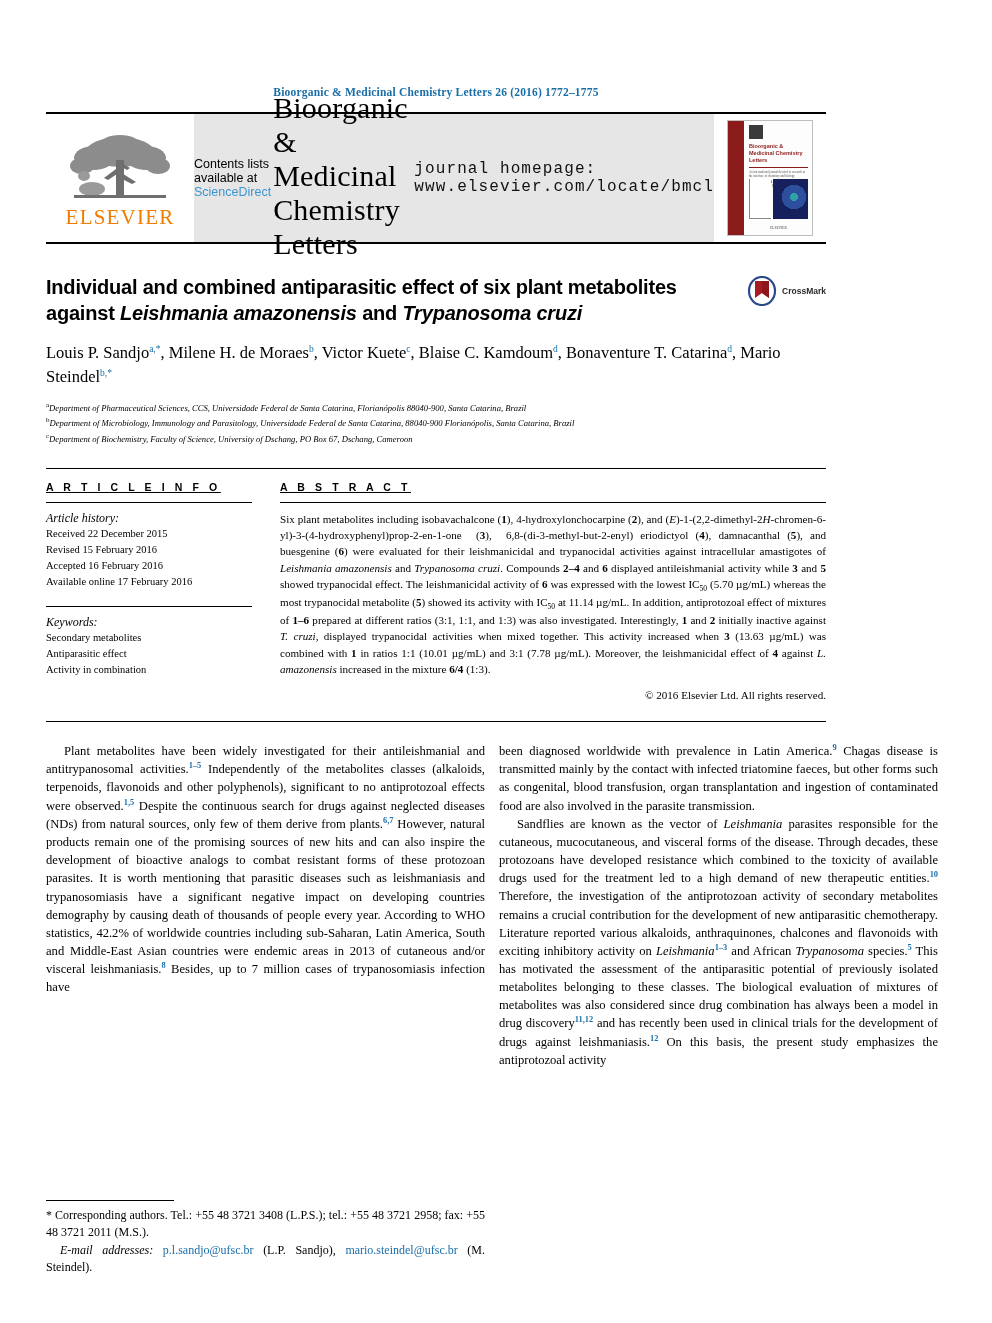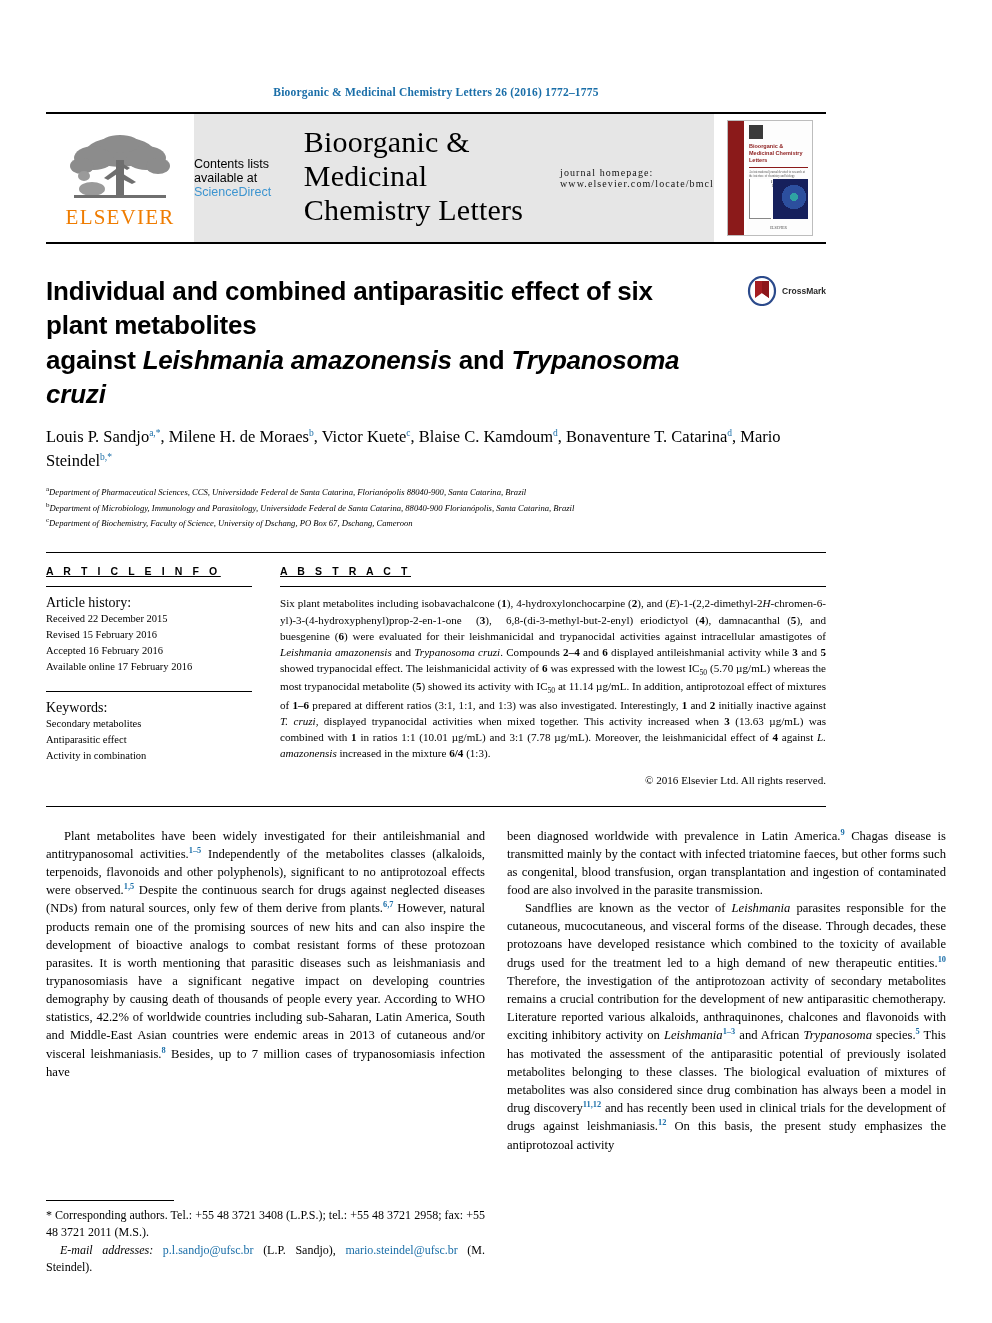--- a/index.html
+++ b/index.html
@@ -69,22 +69,22 @@
     color: #000;
   }
   .contents-line .sd { color: #3d95d0; }
   .journal-title {
     font-family: "Liberation Serif", serif;
     font-size: 30px;
     letter-spacing: .2px;
     margin: 9px 0 13px;
   }
   .homepage-line {
-    font-family: Liberation Serif, serif;
-    font-size: 10px;
+    font-family: Liberation Mono, monospace;
+    font-size: 16px;
     letter-spacing: 1.1px;
     color: #111;
   }
   .cover-box {
     width: 112px;
     flex: 0 0 112px;
     display: flex;
     align-items: center;
     justify-content: center;
     background: #fff;
@@ -106,21 +106,21 @@
   .cover-fig { position:absolute; left:21px; right:4px; top:58px; height:40px; display:flex; gap:2px; }
   .cover-fig-l { width:38%; background:#fff; border-left:1px solid #888; border-bottom:1px solid #888; }
   .cover-fig-r { flex:1; background: radial-gradient(circle at 60% 45%, #2fa3a3 0 14%, #2c4f9e 14% 40%, #16205c 40% 100%); }
   .cover-bottom { position:absolute; left:21px; right:4px; bottom:5px; font-size:3.5px; text-align:center; color:#444; }
 
   
   .title-block { margin-top: 30px; position: relative; padding-right: 110px; }
   h1.article-title {
     font-family: "Liberation Sans", sans-serif;
     font-weight: bold;
-    font-size: 26px;
+    font-size: 20px;
     line-height: 1.32;
     margin: 0;
     letter-spacing: -.2px;
   }
   h1.article-title i { font-style: italic; }
 
   .crossmark {
     position: absolute;
     right: 0; top: 2px;
     display: flex; align-items: center; gap: 5px; justify-content: space-between;
@@ -162,21 +162,21 @@
   .sec-head {
     font-family: "Liberation Sans", sans-serif;
     font-weight: bold;
     font-size: 10.5px;
     letter-spacing: 3.6px;
     text-decoration: underline;
   }
   .hr-thin { border-top: 1.2px solid #000; margin: 9px 0 8px; }
 
   .hist-title, .kw-title {
-    font-size: 14px; font-family:"Liberation Serif",serif;
+    font-size: 12px; font-style: italic; font-family:"Liberation Serif",serif;
   }
   .hist-line, .kw-line { font-size: 10.5px; line-height: 1.52; }
   .kw-block { margin-top: 16px; }
 
   .abs-body {
     font-size: 11.1px;
     line-height: 1.46;
     text-align: justify;
     margin-top: 2px;
   }
@@ -187,21 +187,21 @@
     margin-top: 12px;
     text-align: right;
     font-size: 11.1px;
   }
 
   
   .body-rule { border-top: 1.4px solid #000; margin-top: 20px; }
   .body-cols {
     margin-top: 20px;
     display: flex;
-    gap: 22px;
+    gap: 14px;
   }
   .bcol { width: 439px; flex: 0 0 439px; }
   .bcol p {
     margin: 0;
     font-size: 12.6px;
     line-height: 1.44;
     text-align: justify;
     text-indent: 18px;
     font-family: "Liberation Serif", serif;
   }

